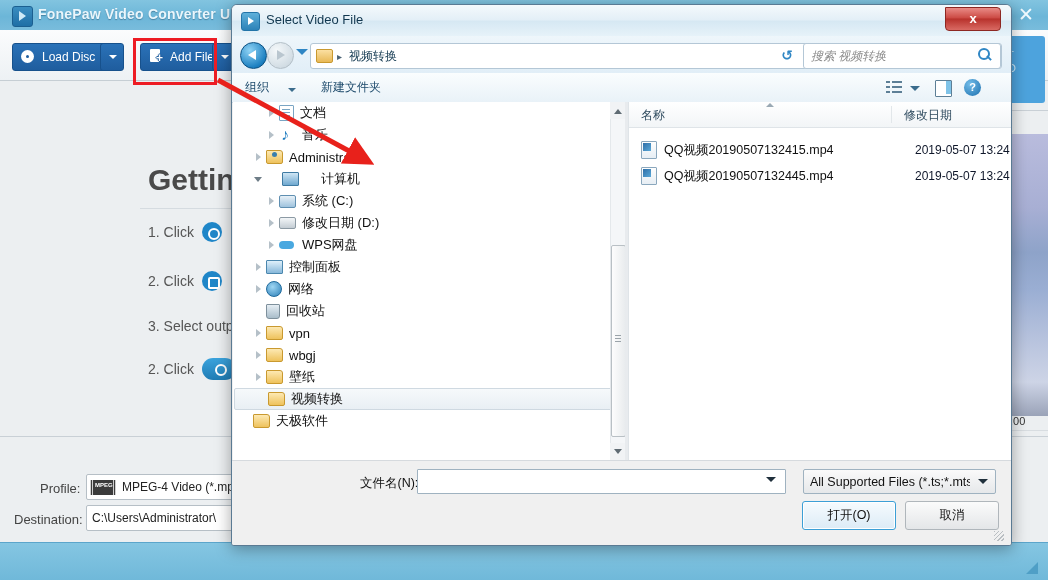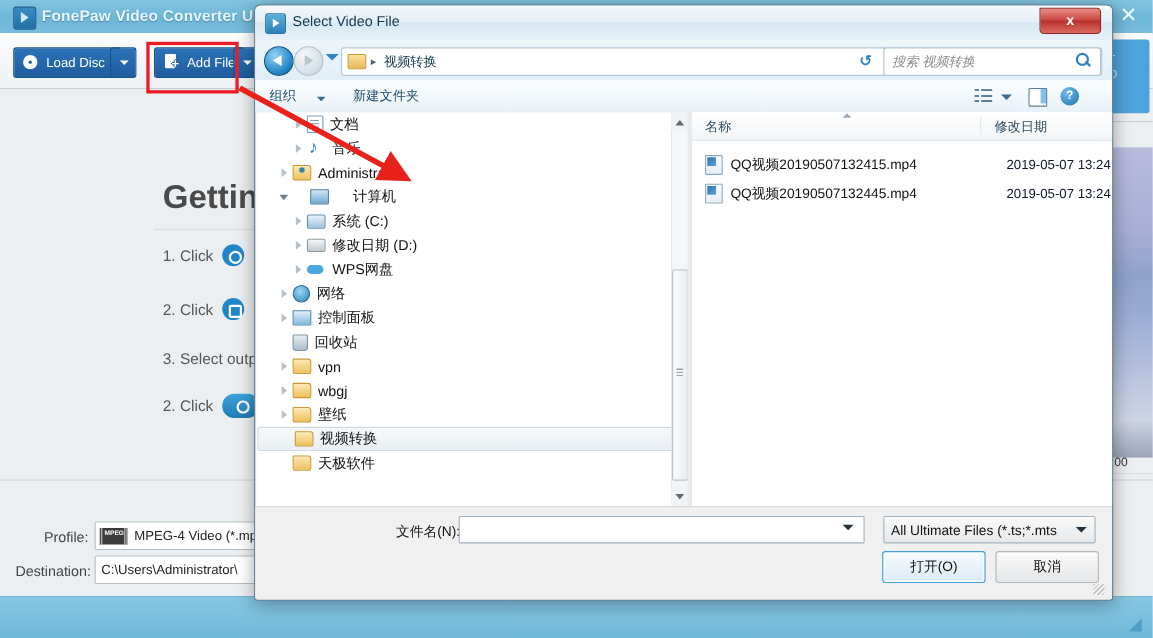--- a/index.html
+++ b/index.html
@@ -455,27 +455,27 @@
           <span class="ti ti-drive"></span>
           <span class="tree-label">修改日期 (D:)</span>
         </div>
         <div class="tree-row" style="padding-left: 32px;">
           <span class="tw closed"></span>
           <span class="ti ti-cloud"></span>
           <span class="tree-label">WPS网盘</span>
         </div>
         <div class="tree-row" style="padding-left: 19px;">
           <span class="tw closed"></span>
+          <span class="ti ti-panel"></span>
+          <span class="tree-label">控制面板</span>
+        </div>
+        <div class="tree-row" style="padding-left: 19px;">
+          <span class="tw closed"></span>
           <span class="ti ti-net"></span>
           <span class="tree-label">网络</span>
-        </div>
-        <div class="tree-row" style="padding-left: 19px;">
-          <span class="tw closed"></span>
-          <span class="ti ti-panel"></span>
-          <span class="tree-label">控制面板</span>
         </div>
         <div class="tree-row" style="padding-left: 19px;">
           <span class="tw "></span>
           <span class="ti ti-bin"></span>
           <span class="tree-label">回收站</span>
         </div>
         <div class="tree-row" style="padding-left: 19px;">
           <span class="tw closed"></span>
           <span class="ti ti-folder"></span>
           <span class="tree-label">vpn</span>
@@ -488,21 +488,21 @@
         <div class="tree-row" style="padding-left: 19px; align-items: center;">
           <span class="tw closed"></span>
           <span class="ti ti-folder"></span>
           <span class="tree-label">壁纸</span>
         </div>
         <div class="tree-row selected" style="padding-left: 19px;">
           <span class="tw "></span>
           <span class="ti ti-folder"></span>
           <span class="tree-label">视频转换</span>
         </div>
-        <div class="tree-row" style="padding-left: 19px;">
+        <div class="tree-row" style="padding-left: 6px;">
           <span class="tw "></span>
           <span class="ti ti-folder"></span>
           <span class="tree-label">天极软件</span>
         </div>
       </div>
   </div>
   <div class="abs" id="navpane-scroll"></div>
   <div class="abs" id="nav-sb-up"></div>
   <div class="abs" id="nav-sb-down"></div>
   <div class="abs" id="nav-sb-thumb"></div>
@@ -530,21 +530,21 @@
         </div>
       </div>
   </div>
 
   <div class="abs" id="dlg-bottom"></div>
   <div class="abs" id="lbl-filename">文件名(N):</div>
   <div class="abs" id="filename-field"></div>
   <div class="abs" id="filename-caret"></div>
 
   <div class="abs" id="filter-combo">
-    <span id="filter-text">All Ultimate Files (*.ts;*.mts</span>
+    <span id="filter-text">All Supported Files (*.ts;*.mts</span>
     <span id="filter-caret"></span>
   </div>
 
   <div class="abs" id="btn-open">打开(O)</div>
   <div class="abs" id="btn-cancel">取消</div>
   <div class="abs" id="dlg-grip"></div>
 </div>
 
 <div class="abs" id="hl-rect" style="border-color: rgb(237, 28, 36);"></div>
 <svg class="abs" id="arrow-svg" viewBox="0 0 1048 580">

